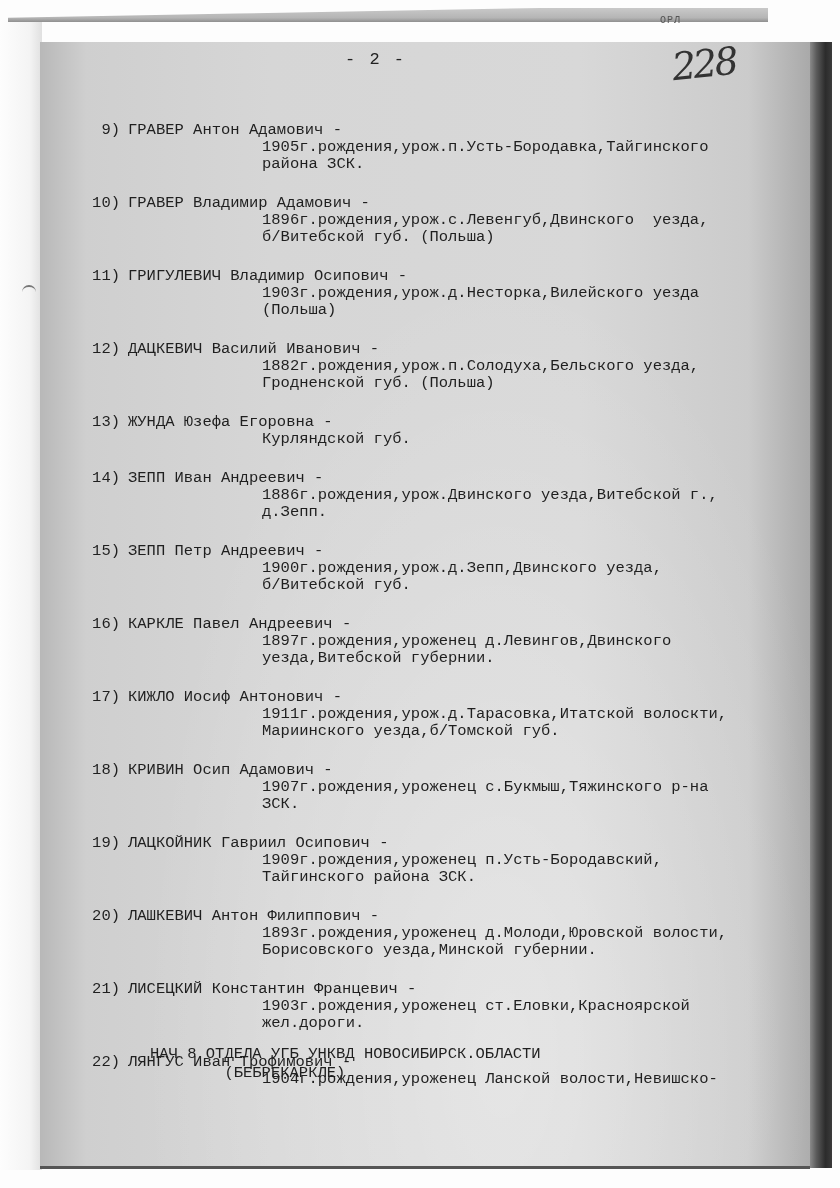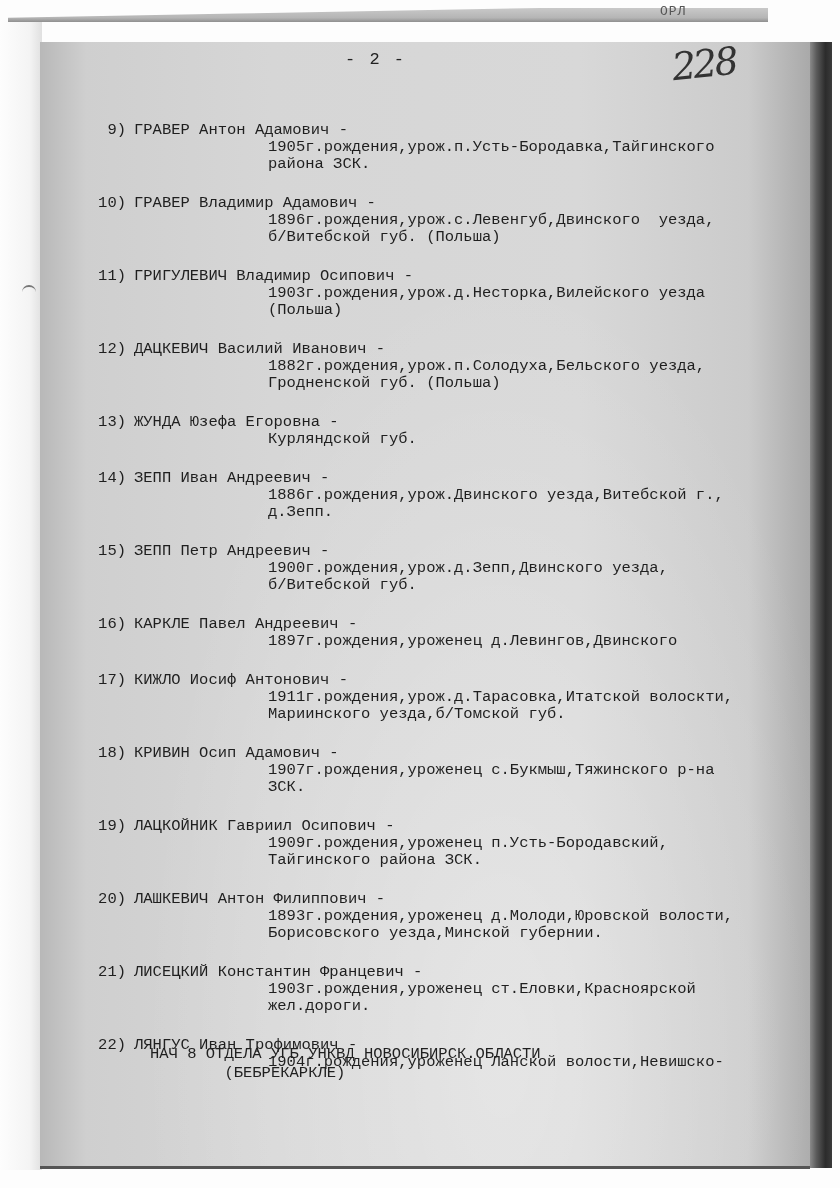--- a/index.html
+++ b/index.html
@@ -7,21 +7,21 @@
     width:840px; height:1188px; position:relative; overflow:hidden;
     background:#fdfdfd;
     font-family:"Liberation Mono","DejaVu Sans Mono",monospace;
   }
   .top-strip {
     position:absolute; left:8px; top:8px; width:760px; height:14px;
     background:linear-gradient(180deg,#c9c9c9 0%,#b5b5b5 70%,#8f8f8f 100%);
     clip-path:polygon(0 70%, 30% 40%, 70% 0, 100% 0, 100% 100%, 0 100%);
   }
   .top-strip-mark {
-    position:absolute; left:660px; top:4px; font-size:13px; color:#555; letter-spacing:1px;
+    position:absolute; left:660px; top:15px; font-size:10px; color:#555; letter-spacing:1px;
   }
   .left-margin {
     position:absolute; left:0; top:20px; width:42px; height:1150px;
     background:linear-gradient(90deg,#fdfdfd 0%,#f4f4f4 70%,#e0e0e0 100%);
   }
   .staple {
     position:absolute; left:22px; top:285px; width:14px; height:6px;
     border-top:2px solid #777; border-radius:8px 8px 0 0;
   }
   .page {
@@ -35,21 +35,21 @@
     position:absolute; left:810px; top:42px; width:22px; height:1126px;
     background:linear-gradient(90deg,#8a8a8a 0%,#5a5a5a 30%,#2c2c2c 70%,#3a3a3a 100%);
   }
   .page-number {
     position:absolute; left:345px; top:50px; font-size:17px; color:#222; letter-spacing:2px;
   }
   .handwritten {
     position:absolute; left:672px; top:42px; font-family:"DejaVu Serif",serif; font-style:italic;
     font-size:38px; color:#333; transform:rotate(-6deg); letter-spacing:-3px;
   }
-  .entries { position:absolute; left:90px; top:122px; width:720px; }
+  .entries { position:absolute; left:84px; top:122px; width:720px; }
   .entry { position:relative; margin-bottom:22px; color:#1f1f1f; font-size:15.5px; line-height:17px; }
   .entry-head { white-space:pre; }
   .entry-num { display:inline-block; width:36px; text-align:right; margin-right:8px; }
   .entry-line { padding-left:178px; white-space:pre; }
   .signature {
     position:absolute; left:150px; top:1045px; width:520px; color:#1f1f1f; font-size:15.5px; line-height:19px;
   }
   .sig-line { white-space:pre; }
 </style>
 </head>
@@ -97,20 +97,21 @@
       <div class="entry-line">д.Зепп.</div>
     </div>
   <div class="entry">
       <div class="entry-head"><span class="entry-num">15)</span><span>ЗЕПП Петр Андреевич -</span></div>
       <div class="entry-line">1900г.рождения,урож.д.Зепп,Двинского уезда,</div>
       <div class="entry-line">б/Витебской губ.</div>
     </div>
   <div class="entry">
       <div class="entry-head"><span class="entry-num">16)</span><span>КАРКЛЕ Павел Андреевич -</span></div>
       <div class="entry-line">1897г.рождения,уроженец д.Левингов,Двинского</div>
+      <div class="entry-line">уезда,Витебской губернии.</div>
     </div>
   <div class="entry">
       <div class="entry-head"><span class="entry-num">17)</span><span>КИЖЛО Иосиф Антонович -</span></div>
       <div class="entry-line">1911г.рождения,урож.д.Тарасовка,Итатской волоскти,</div>
       <div class="entry-line">Мариинского уезда,б/Томской губ.</div>
     </div>
   <div class="entry">
       <div class="entry-head"><span class="entry-num">18)</span><span>КРИВИН Осип Адамович -</span></div>
       <div class="entry-line">1907г.рождения,уроженец с.Букмыш,Тяжинского р-на</div>
       <div class="entry-line">ЗСК.</div>

